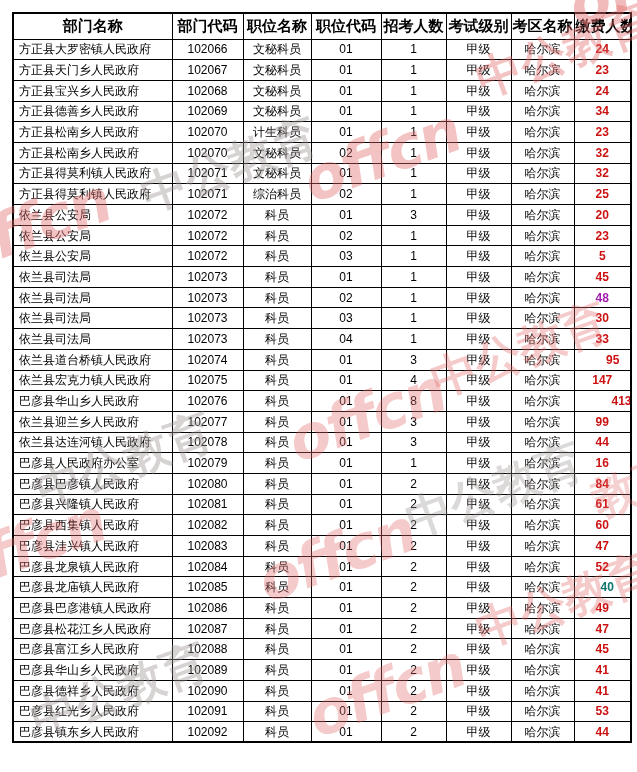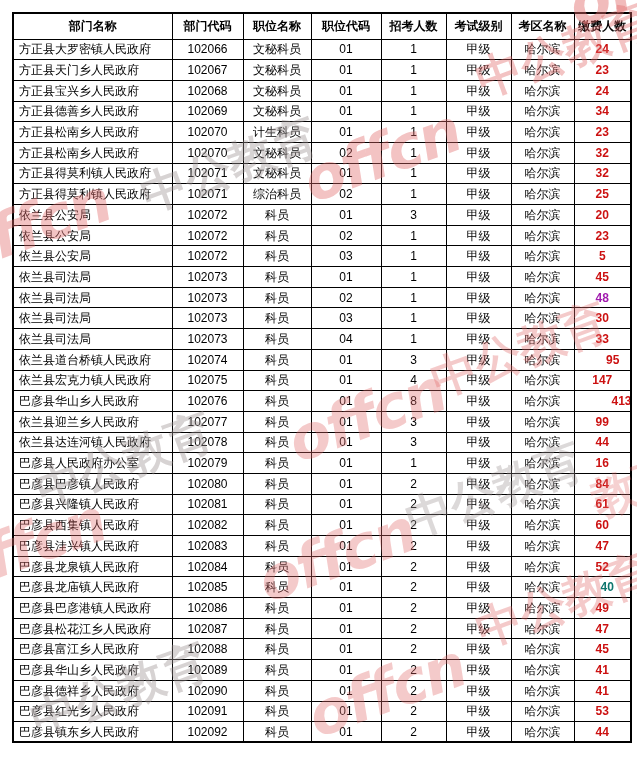--- a/index.html
+++ b/index.html
@@ -13,21 +13,21 @@
     border-collapse:collapse; table-layout:fixed;
     border:2px solid #000;
     background:#ffffff;
   }
   table.jobs th, table.jobs td {
     border:1px solid #000;
     overflow:hidden; white-space:nowrap;
     vertical-align:middle;
   }
   table.jobs th {
-    height:26px; font-size:12px; font-weight:bold; text-align:center;
+    height:26px; font-size:15px; font-weight:bold; text-align:center;
     color:#000; padding:0 1px;
   }
   table.jobs td {
     height:20.7px; font-size:12px; text-align:center; color:#000;
     padding:0 2px; line-height:1;
   }
   table.jobs td.dept { text-align:left; padding-left:5px; }
   table.jobs td.fee  { font-weight:bold; }
 
   col.c1{width:159px} col.c2{width:71px} col.c3{width:68px} col.c4{width:70px}

